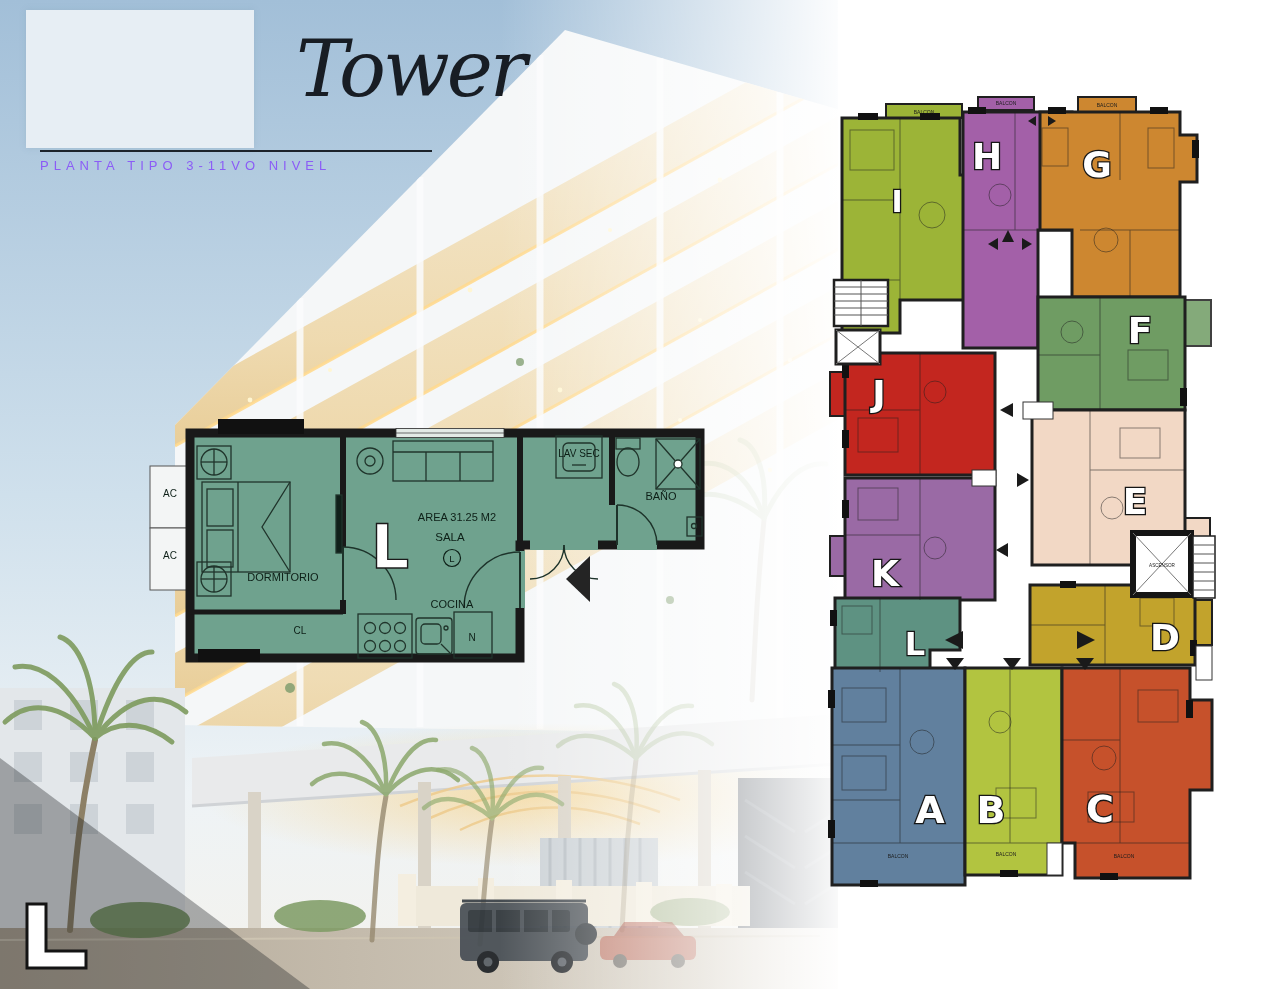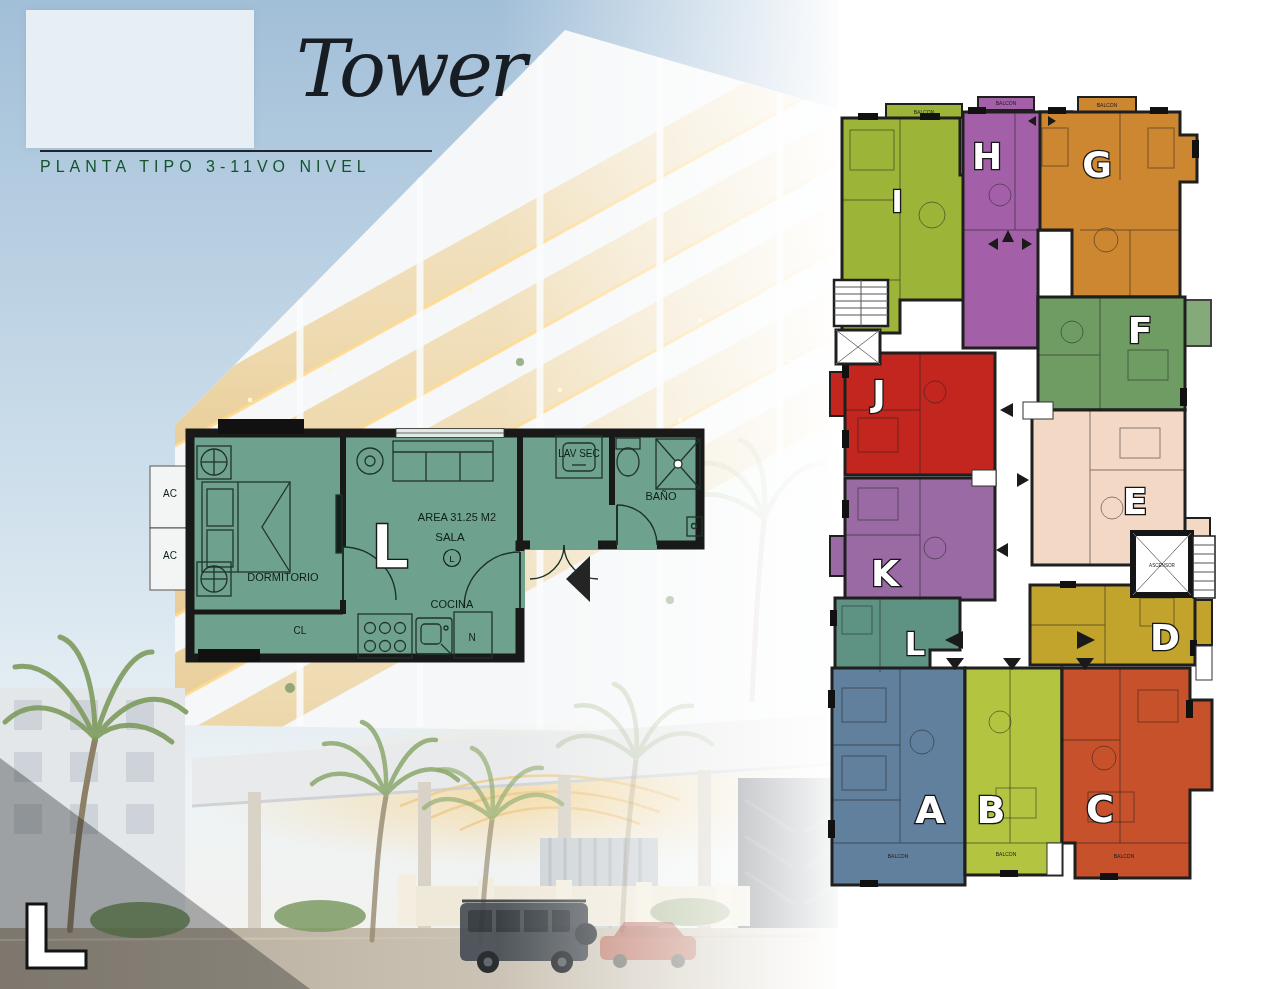--- a/index.html
+++ b/index.html
@@ -7,22 +7,22 @@
           font-family:"Liberation Sans",sans-serif;}
   #bg-svg,#plate-svg,#unitplan-svg,#cornerL-svg{position:absolute;display:block;}
   #bg-svg{left:0;top:0;}
   
   .logo-box{position:absolute;left:26px;top:10px;width:228px;height:138px;
             background:#e7eef4;box-shadow:0 0 6px rgba(120,150,170,.25);}
   .title-script{position:absolute;left:252px;top:14px;width:230px;height:120px;
                 font-family:"DejaVu Serif",serif;font-style:italic;font-size:78px;
                 color:#181d24;line-height:110px;letter-spacing:-3px;margin-left:44px;}
   .title-rule{position:absolute;left:40px;top:150px;width:392px;height:2px;background:#1c232b;}
-  .subtitle{position:absolute;left:40px;top:158px;font-size:16px;letter-spacing:5px;
-            color:#14532d;font-weight:500;white-space:nowrap;}
+  .subtitle{position:absolute;left:40px;top:158px;font-size:13px;letter-spacing:5px;
+            color:#8b5cf6;font-weight:500;white-space:nowrap;}
   .plan-label{font-family:"Liberation Sans",sans-serif;fill:#0d1f17;}
   .plate-letter{font-family:"DejaVu Sans",sans-serif;font-weight:bold;fill:#ffffff;
                 stroke:#161616;stroke-width:2.6px;paint-order:stroke;text-anchor:middle;}
   .tiny-label{font-family:"Liberation Sans",sans-serif;fill:#1c1c1c;text-anchor:middle;}
   .thinline{stroke:#20342b;stroke-width:1.3;fill:none;}
   .plateline{stroke:#1f1f1f;stroke-width:1;fill:none;opacity:.55;}
 </style>
 </head>
 <body>
 

